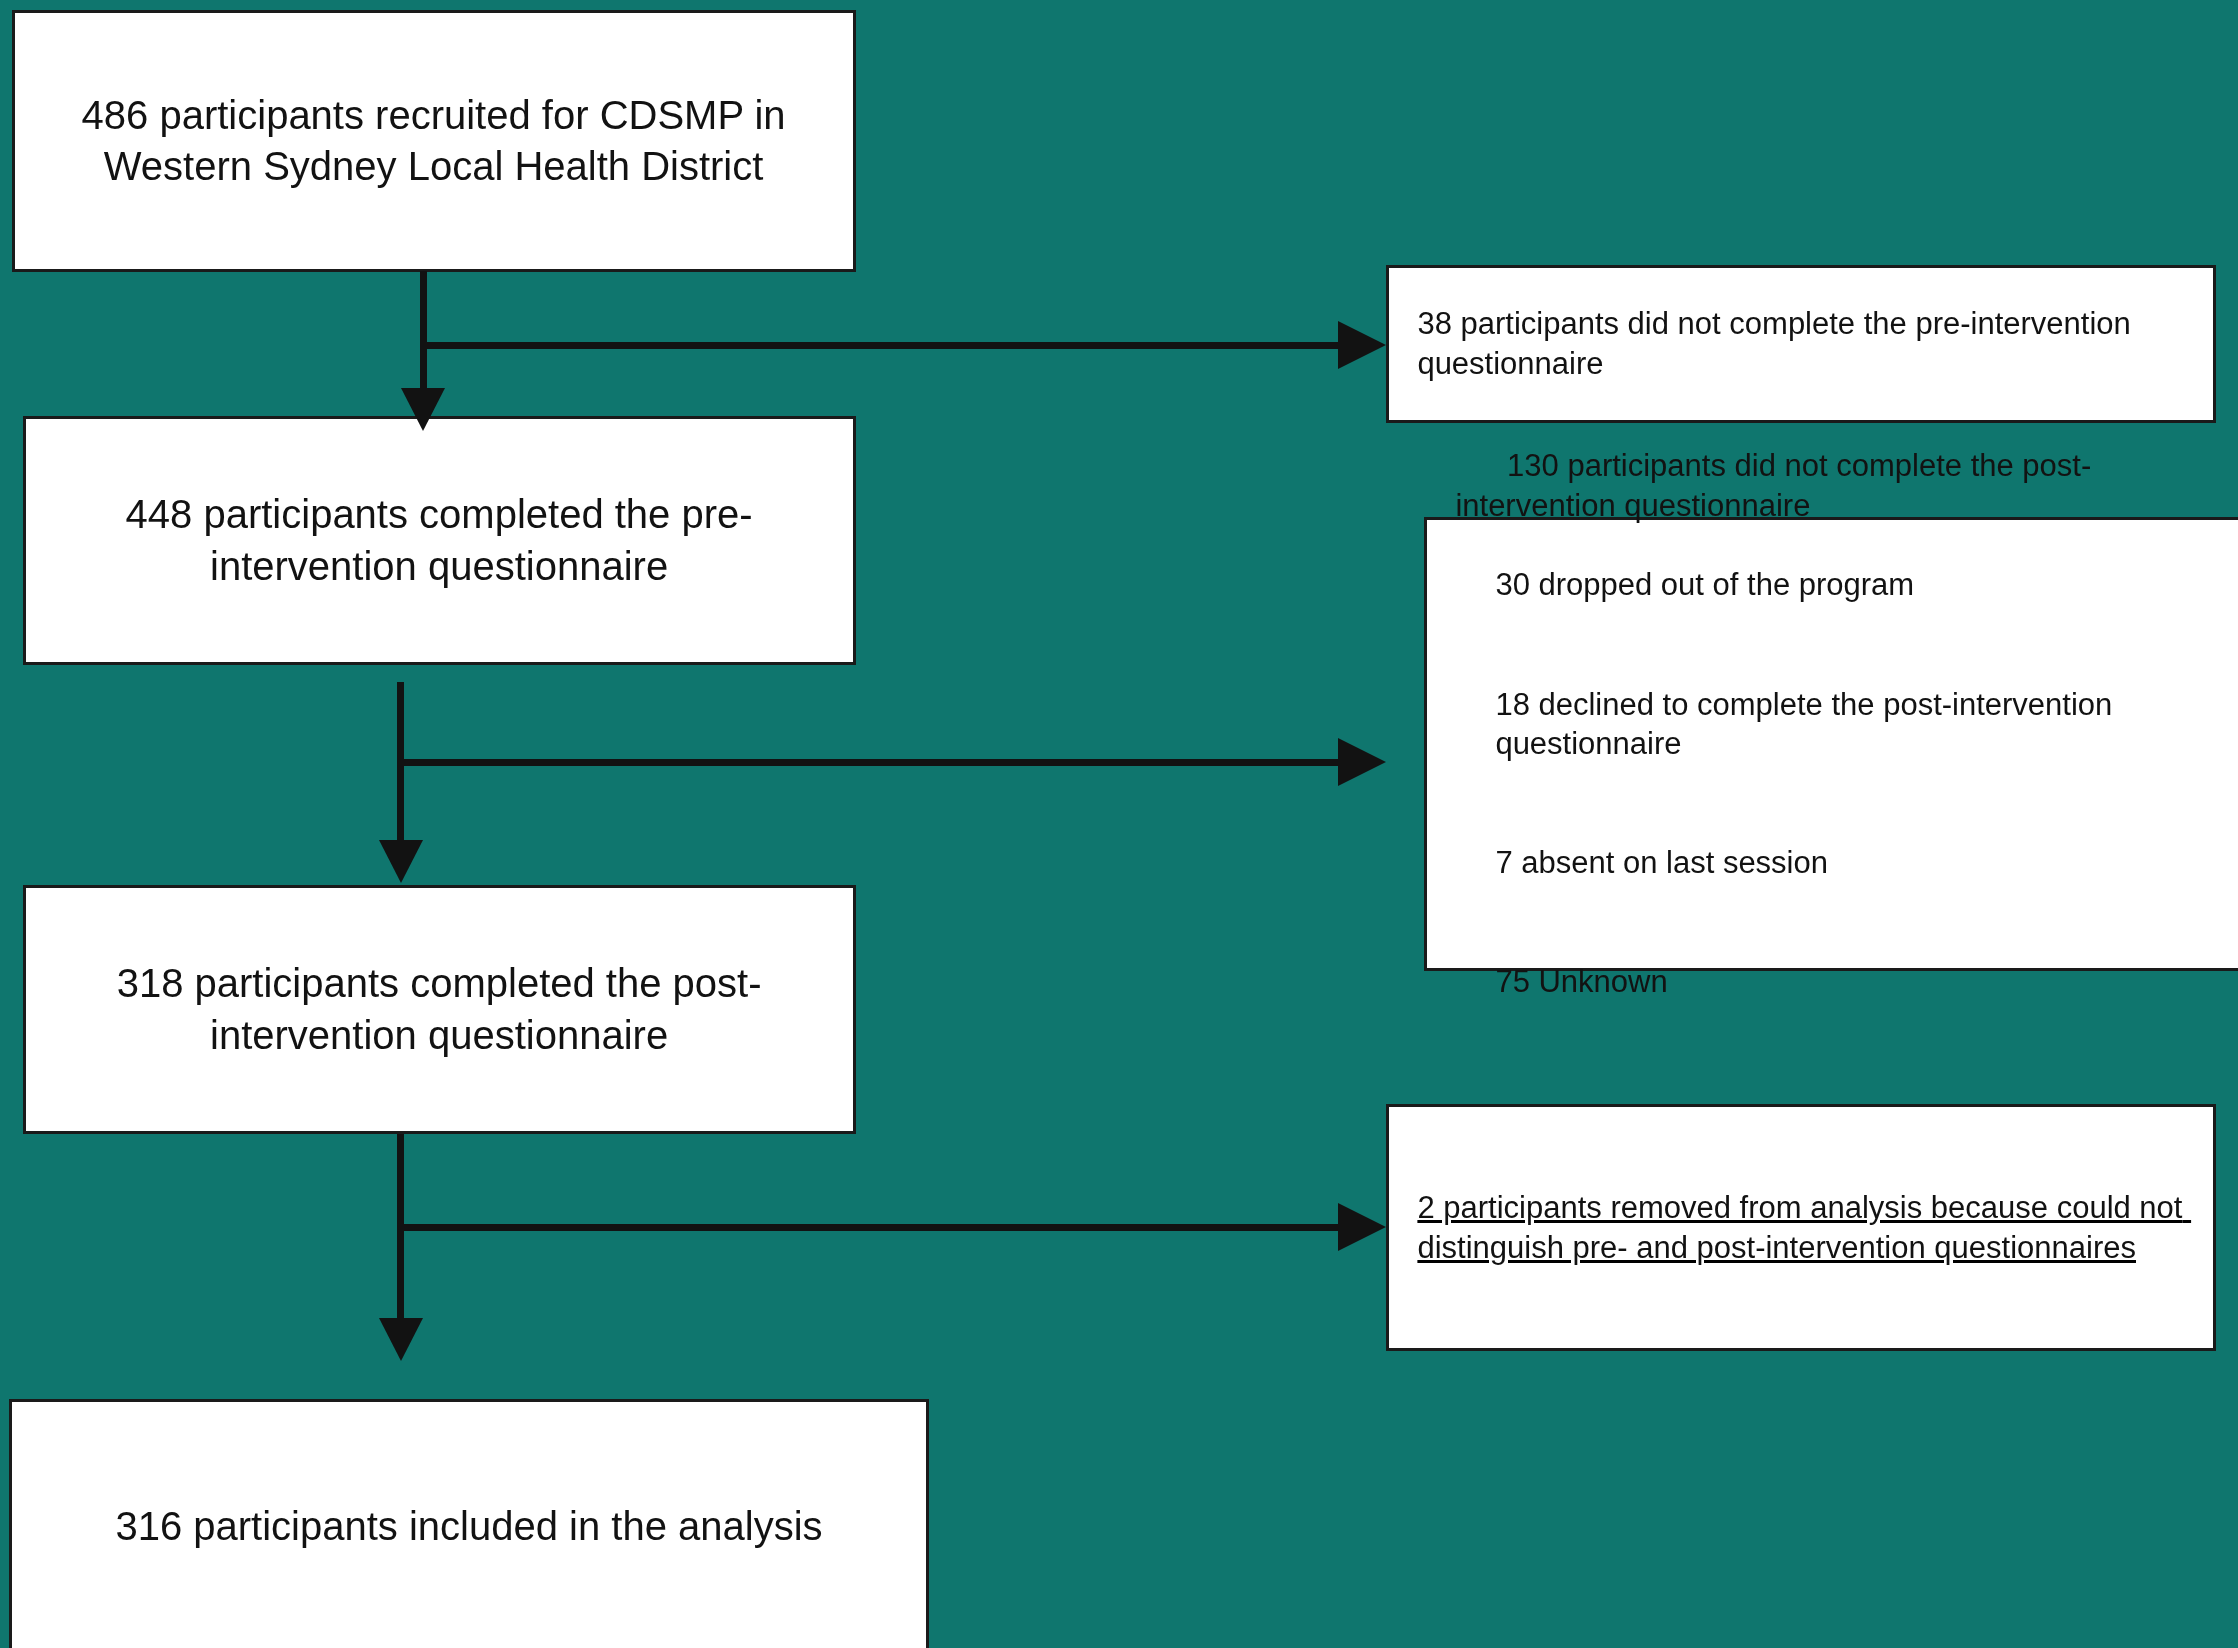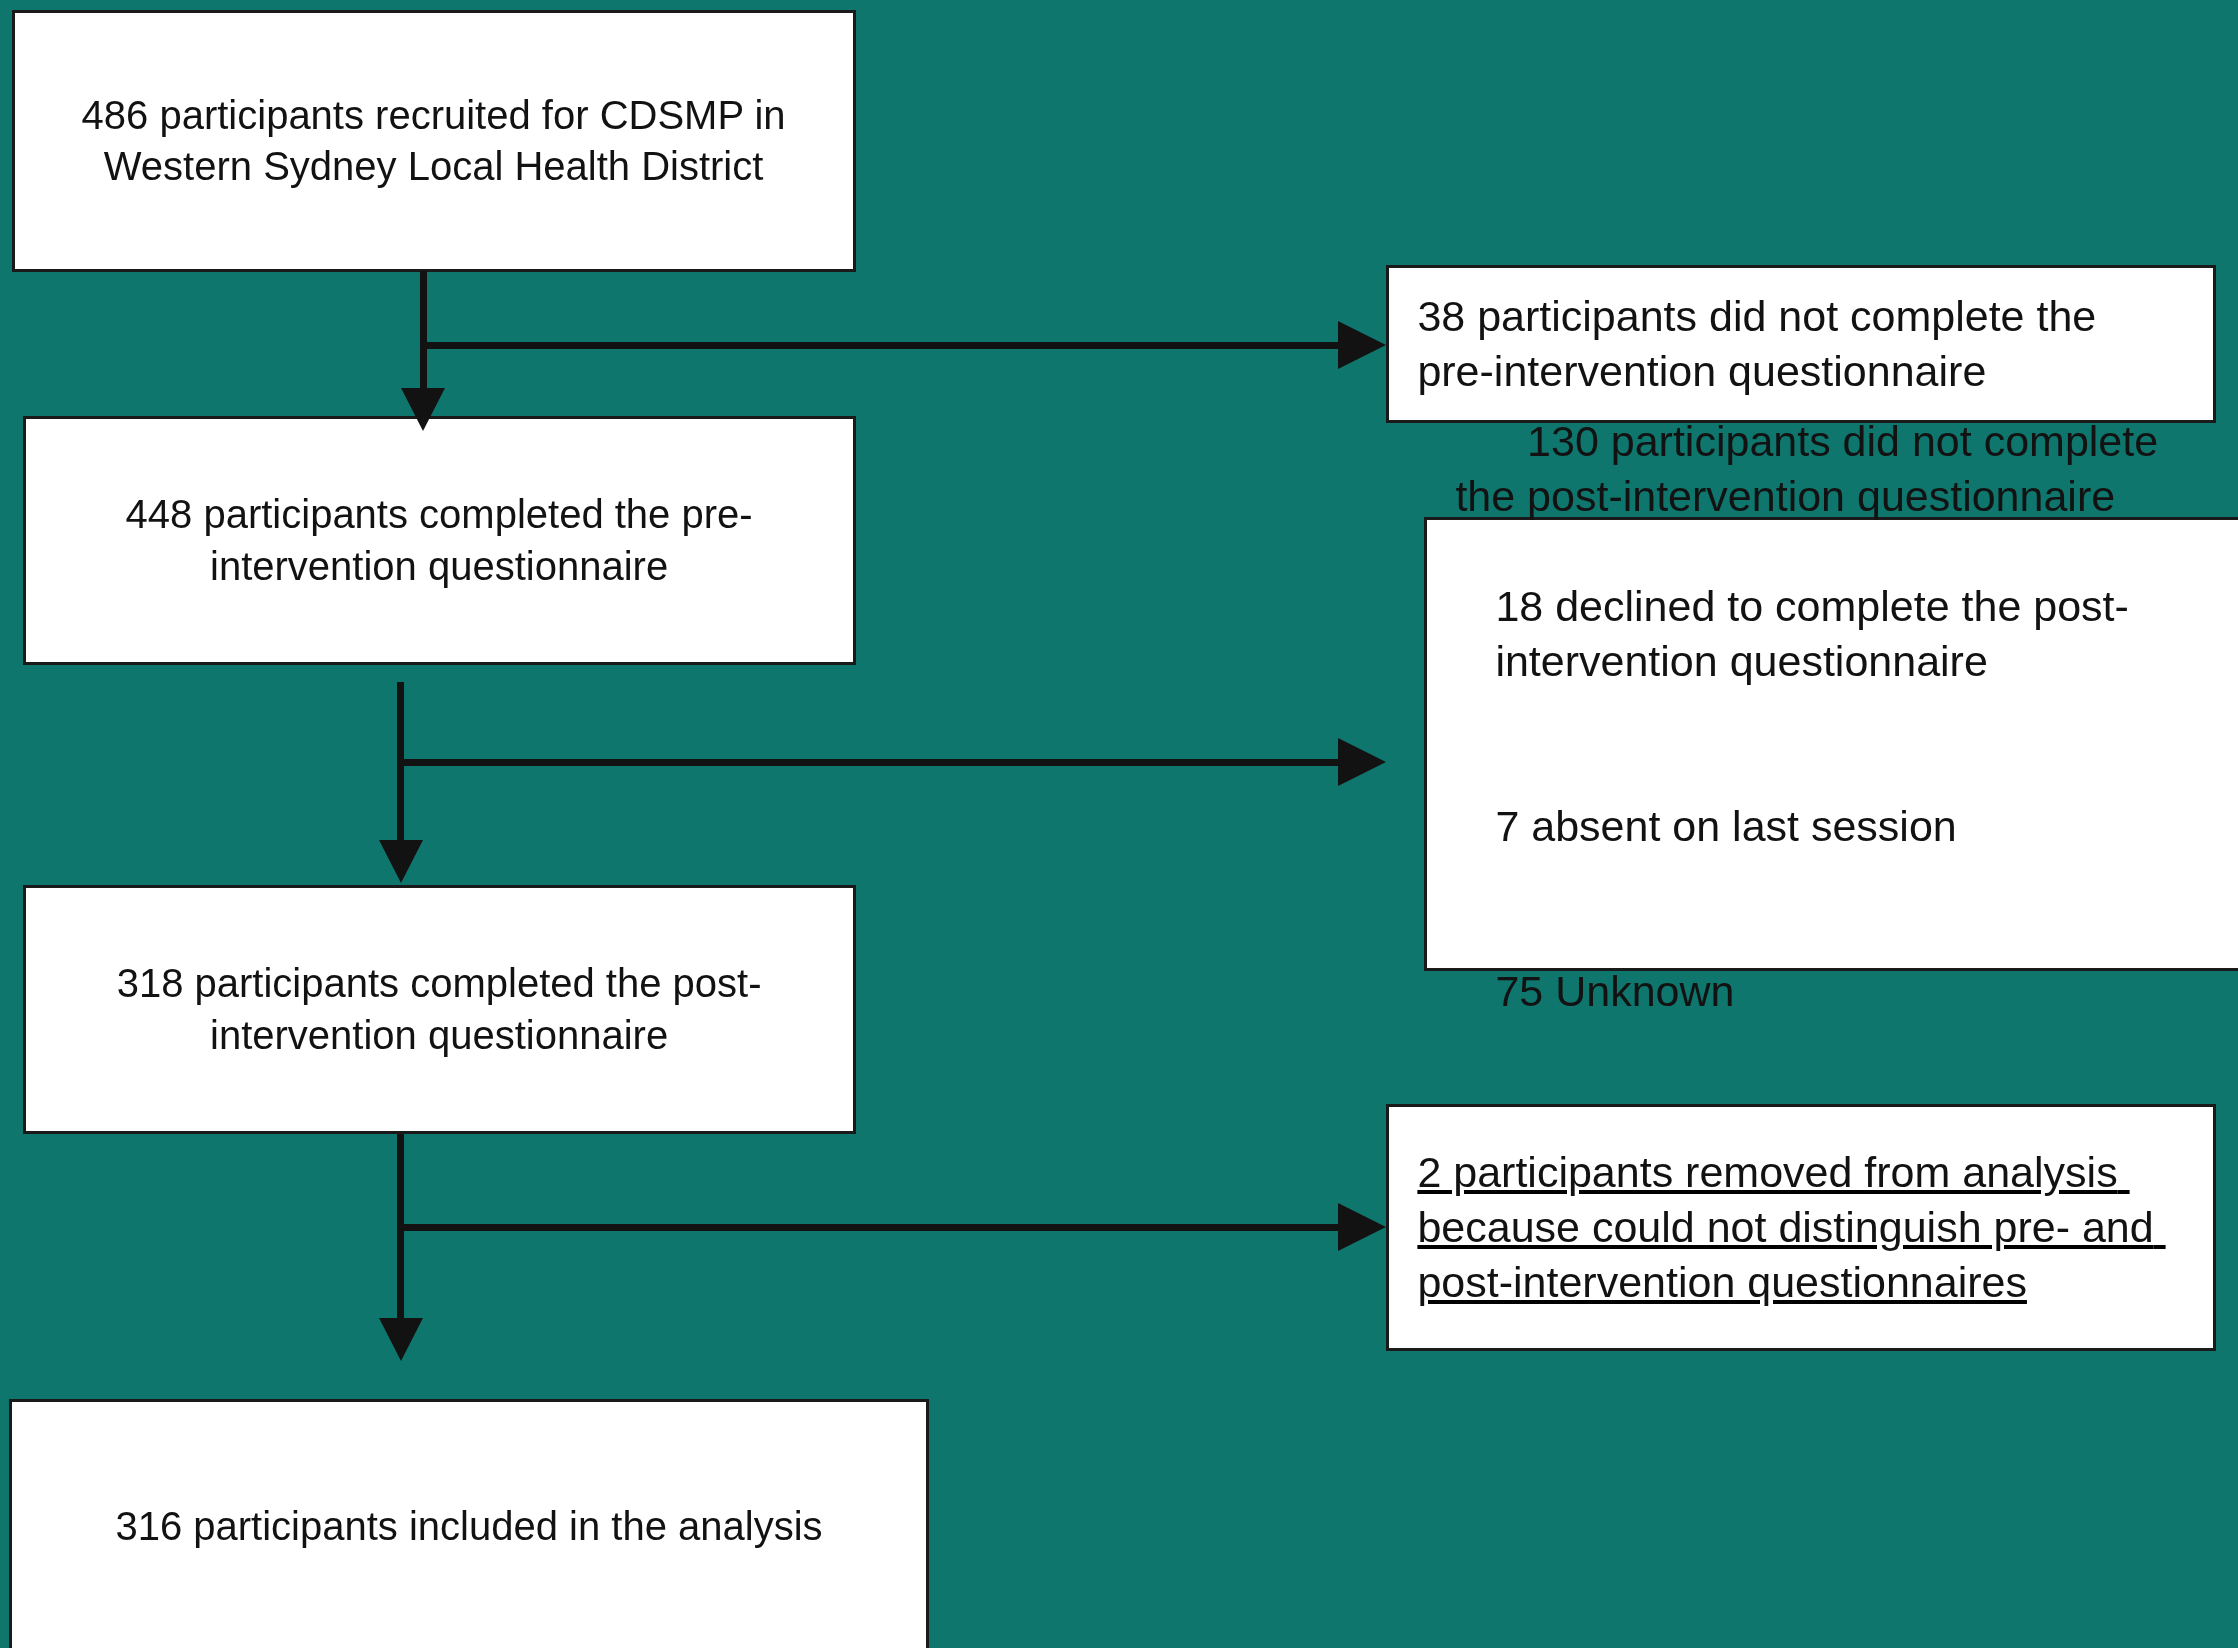--- a/index.html
+++ b/index.html
@@ -41,21 +41,21 @@
   .left-text {
     text-align: left;
     padding: 0 28.4px;
   }
   
   .box-main .node-text {
     font-size: 40px;
   }
   
   .box-side .node-text {
-    font-size: 43px;
+    font-size: 31px;
   }
   .indent-1 {
     display: block;
     padding-left: 40px;
     text-indent: 0;
   }
   .hang {
     display: block;
     padding-left: 40px;
     text-indent: 0;
@@ -109,20 +109,21 @@
     <div class="node-text center-text">316 participants included in the analysis</div>
   </div>
 
   <div class="node-box box-side" style="left:1386px; top:265px; width:830px; height:158px;">
     <div class="node-text left-text">38 participants did not complete the pre-intervention questionnaire</div>
   </div>
 
   <div class="node-box box-side" style="left:1424px; top:517px; width:830px; height:454px;">
     <div class="node-text left-text">
       <span>130 participants did not complete the post-intervention questionnaire</span>
+      <span class="indent-1">30 dropped out of the program</span>
       <span class="hang"><span>18 declined to complete the post-intervention questionnaire</span></span>
       <span class="indent-1">7 absent on last session</span>
       <span class="indent-1">75 Unknown</span>
     </div>
   </div>
 
   <div class="node-box box-side" style="left:1386px; top:1104px; width:830px; height:247px;text-decoration:underline;">
     <div class="node-text left-text">2 participants removed from analysis because could not distinguish pre- and post-intervention questionnaires</div>
   </div>
 

